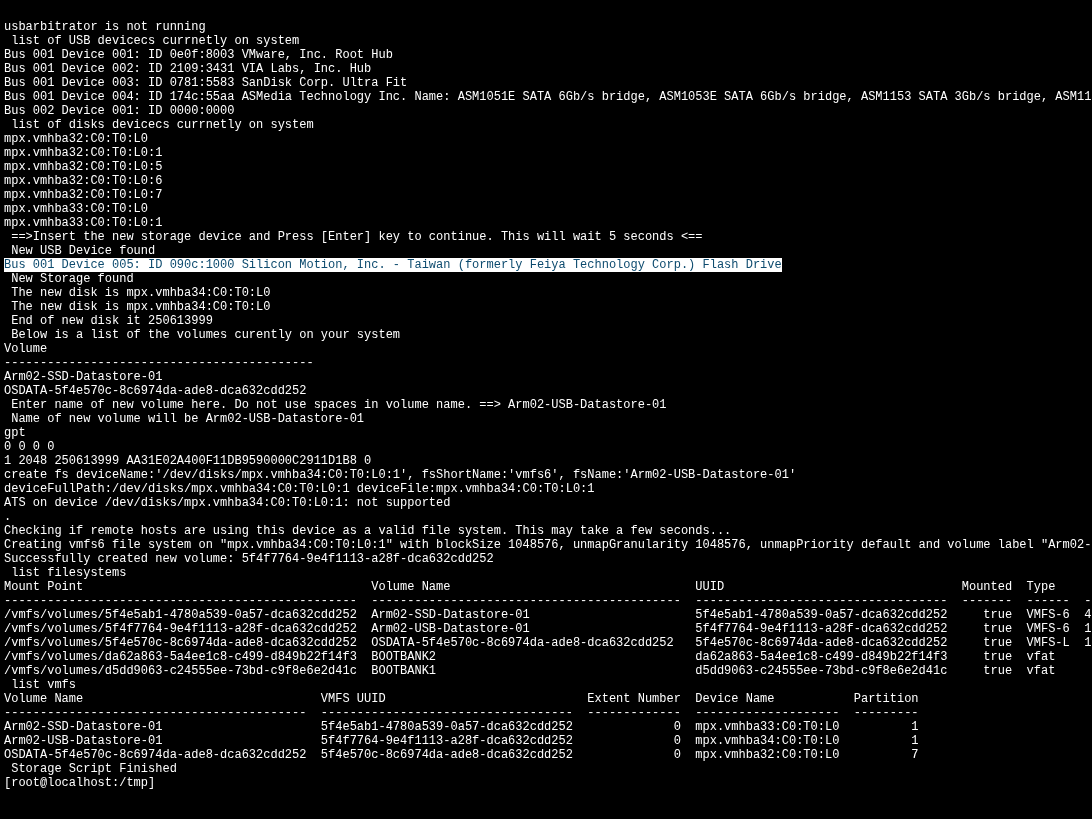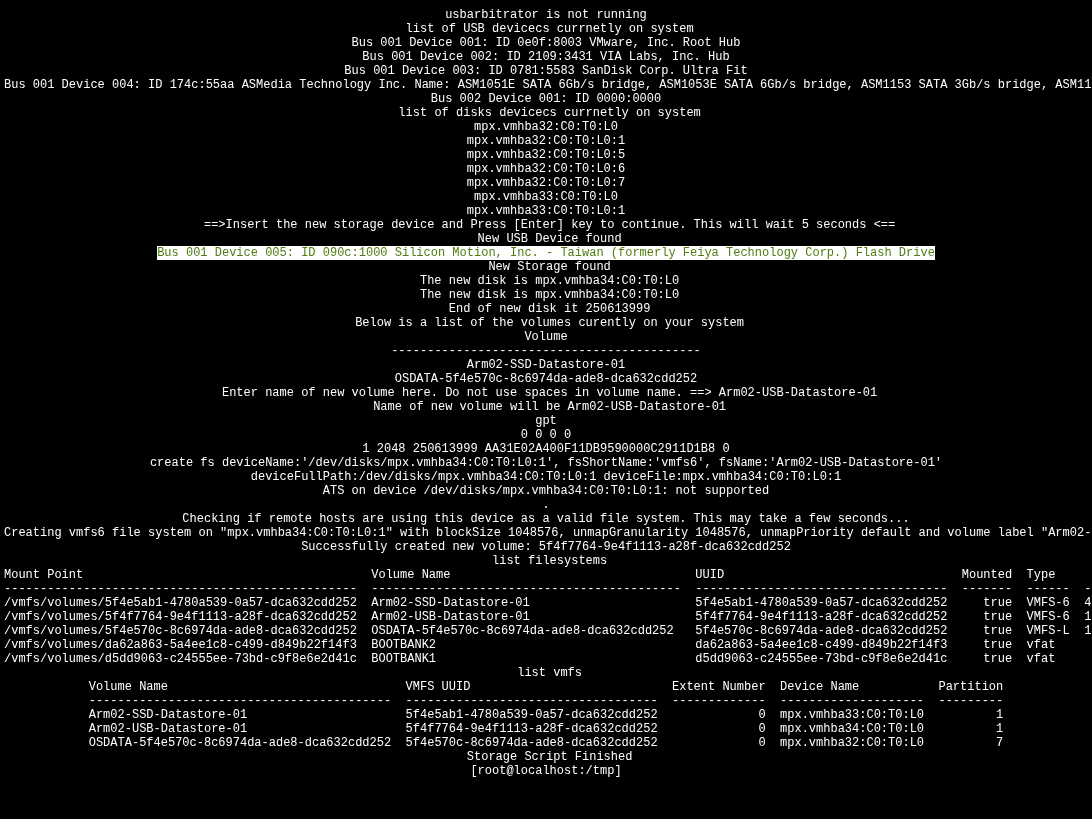--- a/index.html
+++ b/index.html
@@ -8,27 +8,26 @@
     background: #000;
     color: #fff;
     font-family: "Consolas", "Courier New", monospace;
     font-size: 12px;
     line-height: 14px;
     width: 1092px;
     height: 819px;
     overflow: hidden;
   }
   .terminal {
-    padding: 8px 4px;
+    padding: 20px 4px;
     white-space: pre;
-    text-align: center;
   }
   .line { white-space: pre; }
   .hl {
     background: #fff;
-    color: #4d7c0f;
+    color: #0c4a6e;
     display: inline-block;
   }
 </style>
 </head>
 <body>
 
 <div class="terminal" id="term"><div class="line">usbarbitrator is not running</div><div class="line"></div><div class="line"> list of USB devicecs currnetly on system</div><div class="line">Bus 001 Device 001: ID 0e0f:8003 VMware, Inc. Root Hub</div><div class="line">Bus 001 Device 002: ID 2109:3431 VIA Labs, Inc. Hub</div><div class="line">Bus 001 Device 003: ID 0781:5583 SanDisk Corp. Ultra Fit</div><div class="line">Bus 001 Device 004: ID 174c:55aa ASMedia Technology Inc. Name: ASM1051E SATA 6Gb/s bridge, ASM1053E SATA 6Gb/s bridge, ASM1153 SATA 3Gb/s bridge, ASM1153E SATA 6Gb/s bridge</div><div class="line">Bus 002 Device 001: ID 0000:0000</div><div class="line"></div><div class="line"> list of disks devicecs currnetly on system</div><div class="line">mpx.vmhba32:C0:T0:L0</div><div class="line">mpx.vmhba32:C0:T0:L0:1</div><div class="line">mpx.vmhba32:C0:T0:L0:5</div><div class="line">mpx.vmhba32:C0:T0:L0:6</div><div class="line">mpx.vmhba32:C0:T0:L0:7</div><div class="line">mpx.vmhba33:C0:T0:L0</div><div class="line">mpx.vmhba33:C0:T0:L0:1</div><div class="line"> ==&gt;Insert the new storage device and Press [Enter] key to continue. This will wait 5 seconds &lt;==</div><div class="line"> New USB Device found</div><div class="line"><span class="hl">Bus 001 Device 005: ID 090c:1000 Silicon Motion, Inc. - Taiwan (formerly Feiya Technology Corp.) Flash Drive</span></div><div class="line"> New Storage found</div><div class="line"> The new disk is mpx.vmhba34:C0:T0:L0</div><div class="line"> The new disk is mpx.vmhba34:C0:T0:L0</div><div class="line"> End of new disk it 250613999</div><div class="line"> Below is a list of the volumes curently on your system</div><div class="line">Volume</div><div class="line">-------------------------------------------</div><div class="line">Arm02-SSD-Datastore-01</div><div class="line">OSDATA-5f4e570c-8c6974da-ade8-dca632cdd252</div><div class="line"></div><div class="line"> Enter name of new volume here. Do not use spaces in volume name. ==&gt; Arm02-USB-Datastore-01</div><div class="line"></div><div class="line"> Name of new volume will be Arm02-USB-Datastore-01</div><div class="line">gpt</div><div class="line">0 0 0 0</div><div class="line">1 2048 250613999 AA31E02A400F11DB9590000C2911D1B8 0</div><div class="line">create fs deviceName:'/dev/disks/mpx.vmhba34:C0:T0:L0:1', fsShortName:'vmfs6', fsName:'Arm02-USB-Datastore-01'</div><div class="line">deviceFullPath:/dev/disks/mpx.vmhba34:C0:T0:L0:1 deviceFile:mpx.vmhba34:C0:T0:L0:1</div><div class="line">ATS on device /dev/disks/mpx.vmhba34:C0:T0:L0:1: not supported</div><div class="line">.</div><div class="line">Checking if remote hosts are using this device as a valid file system. This may take a few seconds...</div><div class="line">Creating vmfs6 file system on "mpx.vmhba34:C0:T0:L0:1" with blockSize 1048576, unmapGranularity 1048576, unmapPriority default and volume label "Arm02-USB-Datastore-01".</div><div class="line">Successfully created new volume: 5f4f7764-9e4f1113-a28f-dca632cdd252</div><div class="line"></div><div class="line"> list filesystems</div><div class="line">Mount Point                                        Volume Name                                  UUID                                 Mounted  Type            Size          Free</div><div class="line">-------------------------------------------------  -------------------------------------------  -----------------------------------  -------  ------  ------------  ------------</div><div class="line">/vmfs/volumes/5f4e5ab1-4780a539-0a57-dca632cdd252  Arm02-SSD-Datastore-01                       5f4e5ab1-4780a539-0a57-dca632cdd252     true  VMFS-6  499826819072  476744515584</div><div class="line">/vmfs/volumes/5f4f7764-9e4f1113-a28f-dca632cdd252  Arm02-USB-Datastore-01                       5f4f7764-9e4f1113-a28f-dca632cdd252     true  VMFS-6  128043712512  126532714496</div><div class="line">/vmfs/volumes/5f4e570c-8c6974da-ade8-dca632cdd252  OSDATA-5f4e570c-8c6974da-ade8-dca632cdd252   5f4e570c-8c6974da-ade8-dca632cdd252     true  VMFS-L  114085068800  111260205056</div><div class="line">/vmfs/volumes/da62a863-5a4ee1c8-c499-d849b22f14f3  BOOTBANK2                                    da62a863-5a4ee1c8-c499-d849b22f14f3     true  vfat      4293591040    4293525504</div><div class="line">/vmfs/volumes/d5dd9063-c24555ee-73bd-c9f8e6e2d41c  BOOTBANK1                                    d5dd9063-c24555ee-73bd-c9f8e6e2d41c     true  vfat      4293591040    4168286208</div><div class="line"></div><div class="line"> list vmfs</div><div class="line">Volume Name                                 VMFS UUID                            Extent Number  Device Name           Partition</div><div class="line">------------------------------------------  -----------------------------------  -------------  --------------------  ---------</div><div class="line">Arm02-SSD-Datastore-01                      5f4e5ab1-4780a539-0a57-dca632cdd252              0  mpx.vmhba33:C0:T0:L0          1</div><div class="line">Arm02-USB-Datastore-01                      5f4f7764-9e4f1113-a28f-dca632cdd252              0  mpx.vmhba34:C0:T0:L0          1</div><div class="line">OSDATA-5f4e570c-8c6974da-ade8-dca632cdd252  5f4e570c-8c6974da-ade8-dca632cdd252              0  mpx.vmhba32:C0:T0:L0          7</div><div class="line"></div><div class="line"> Storage Script Finished</div><div class="line"></div><div class="line">[root@localhost:/tmp]</div></div>
 
 </body></html>

